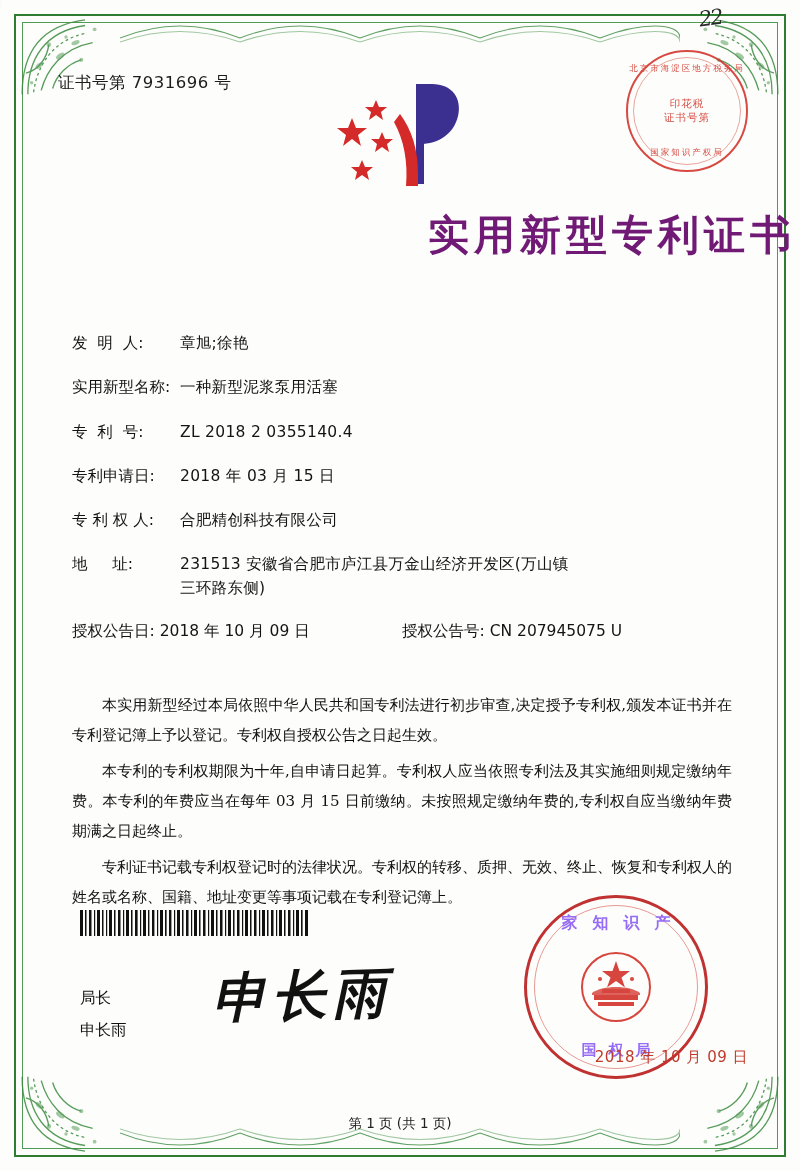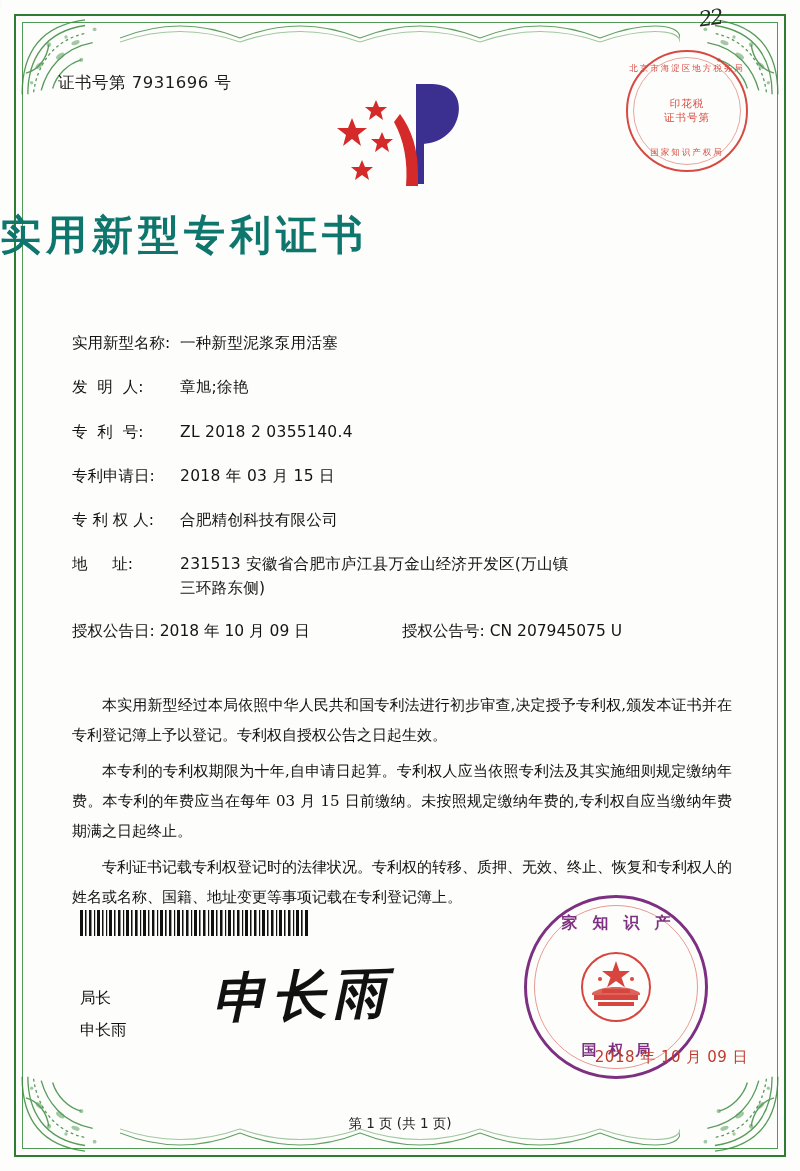--- a/index.html
+++ b/index.html
@@ -85,26 +85,26 @@
     top: 78px;
     width: 160px;
     height: 112px;
   }
   .logo svg { width: 100%; height: 100%; display: block; }
 
   .title {
     position: absolute;
     left: 0; right: 4px;
     top: 208px;
-    text-align: left;
+    text-align: right;
     font-family: "DejaVu Serif", serif;
     font-weight: bold;
     font-size: 41px;
     letter-spacing: 5px;
-    color: #0f766e;
+    color: #701a75;
   }
 
   
   .stamp-tax {
     position: absolute;
     right: 52px; top: 50px;
     width: 118px; height: 118px;
     border-radius: 50%;
     border: 2.2px solid #d2322a;
     color: #d2322a;
@@ -135,22 +135,22 @@
     font-size: 10.5px;
     line-height: 14px;
     letter-spacing: 1px;
   }
 
   .stamp-gov {
     position: absolute;
     right: 92px; bottom: 92px;
     width: 178px; height: 178px;
     border-radius: 50%;
-    border: 3px solid #701a75;
-    color: #701a75;
+    border: 3px solid #b91c1c;
+    color: #8b5cf6;
     opacity: .9;
   }
   .stamp-gov .ring2 {
     position: absolute; inset: 7px;
     border-radius: 50%;
     border: 1.2px solid #d2322a;
     opacity: .55;
   }
   .stamp-gov .top-text,
   .stamp-gov .bottom-text {
@@ -439,27 +439,27 @@
         <polygon points="42,82 45,89 53,89 47,94 49,102 42,97 35,102 37,94 31,89 39,89"></polygon>
       </g>
     </svg>
   </div>
 
   <div class="title">实用新型专利证书</div>
 
   <div class="fields">
 
     <div class="field-row">
+      <div class="field-label">发  明  人:</div>
+      <div class="field-value">章旭;徐艳</div>
+    </div>
+
+    <div class="field-row">
       <div class="field-label">实用新型名称:</div>
       <div class="field-value">一种新型泥浆泵用活塞</div>
-    </div>
-
-    <div class="field-row">
-      <div class="field-label">发  明  人:</div>
-      <div class="field-value">章旭;徐艳</div>
     </div>
 
     <div class="field-row">
       <div class="field-label">专  利  号:</div>
       <div class="field-value">ZL 2018 2 0355140.4</div>
     </div>
 
     <div class="field-row">
       <div class="field-label">专利申请日:</div>
       <div class="field-value">2018 年 03 月 15 日</div>

